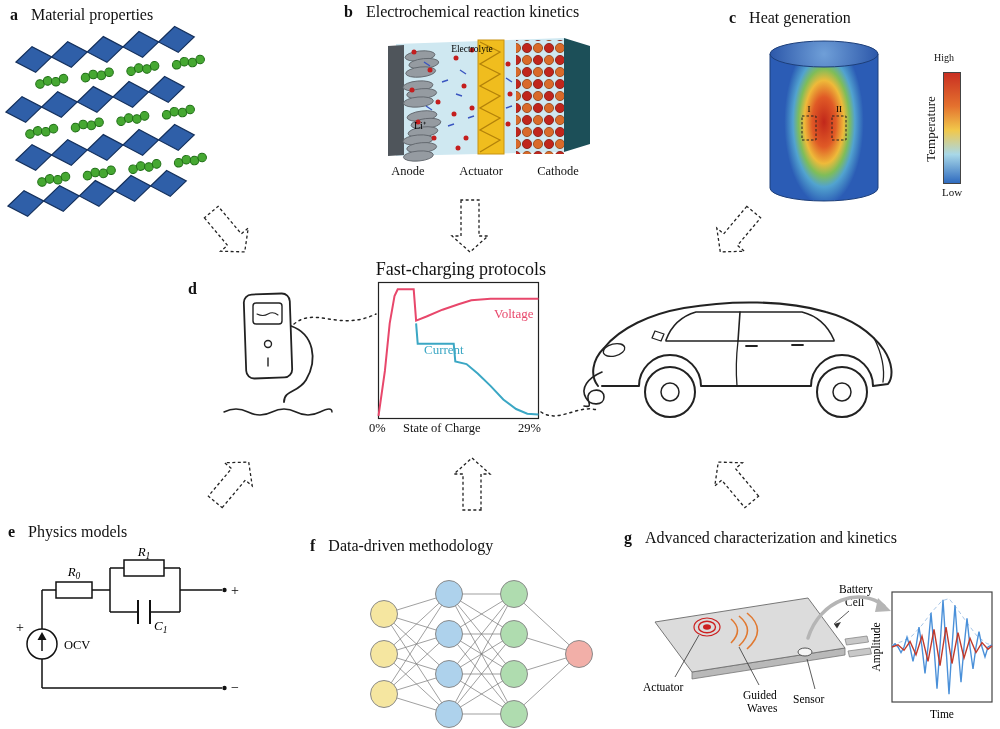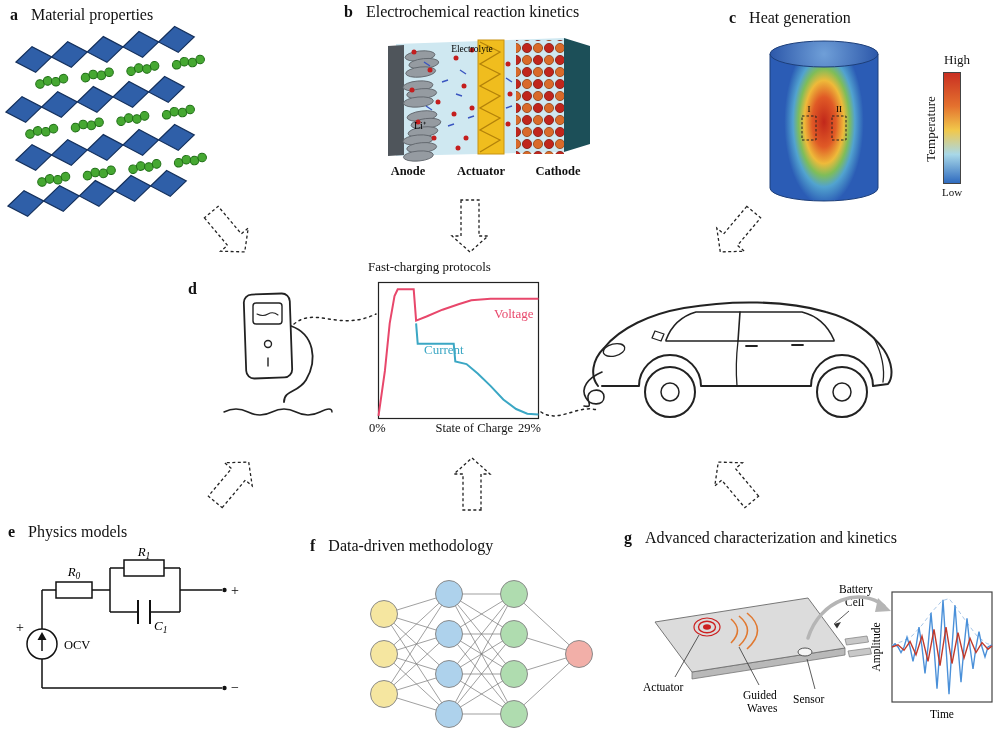--- a/index.html
+++ b/index.html
@@ -2,21 +2,21 @@
 <html><head>
 <meta charset="utf-8">
 <style>
   html,body{margin:0;padding:0;background:#fff}
   #fig{position:relative;width:1000px;height:729px;background:#fff;
        font-family:"Liberation Serif",serif;color:#111;overflow:hidden}
   .abs{position:absolute}
   .hdr{display:flex;gap:13px;font-size:16px;white-space:nowrap;align-items:baseline}
   .hdr b{font-weight:bold}
   .lbl{font-size:12.5px}
-  .bold{font-weight:bold}
+  .bold{font-weight:normal}
   .cbar{width:16px;height:110px;border:1px solid #444;
         background:linear-gradient(#c92f22,#e4712e 30%,#f1c84b 52%,#a8d8e8 74%,#2f6bbf 100%)}
   .vtext{transform:rotate(-90deg);transform-origin:center;font-size:13px;text-align:center}
   svg{display:block;overflow:visible}
 </style>
 </head>
 <body>
 
 <div id="fig">
 
@@ -156,21 +156,21 @@
     <path d="M18,24 L18,158 A54,13 0 0 0 126,158 L126,24" fill="url(#tg)" stroke="#1d3f7a" stroke-width="1"></path>
     <ellipse cx="72" cy="24" rx="54" ry="13" fill="url(#tt)" stroke="#1d3f7a"></ellipse>
     <g stroke="#222" fill="none" stroke-dasharray="2.5,2">
       <rect x="50" y="86" width="14" height="24"></rect>
         <rect x="80" y="86" width="14" height="24"></rect>
     </g>
     <text x="57" y="82" font-size="9" text-anchor="middle">I</text>
     <text x="87" y="82" font-size="9" text-anchor="middle">II</text>
   </svg>
   <div class="abs cbar" style="left:943px;top:72px"></div>
-  <div class="abs" style="left:934px;top:52px;width:36px;text-align:right;font-size:13px">High</div>
+  <div class="abs" style="left:934px;top:52px;width:36px;text-align:left;font-size:10px">High</div>
   <div class="abs" style="left:936px;top:186px;width:32px;text-align:center;font-size:11px">Low</div>
   <div class="abs vtext" style="left:884px;top:121px;width:94px">Temperature</div>
 
   <svg class="abs" style="left:196px;top:200px" width="64" height="64" viewBox="-32 -32 64 64">
     <path transform="rotate(-40)" d="M-9,-26 L-9,10 L-18,10 L0,26 L18,10 L9,10 L9,-26 Z" fill="#fff" stroke="#222" stroke-width="1.3" stroke-dasharray="3,2.5"></path>
   </svg>
   <svg class="abs" style="left:438px;top:194px" width="64" height="64" viewBox="-32 -32 64 64">
     <path d="M-9,-26 L-9,10 L-18,10 L0,26 L18,10 L9,10 L9,-26 Z" fill="#fff" stroke="#222" stroke-width="1.3" stroke-dasharray="3,2.5"></path>
   </svg>
   <svg class="abs" style="left:705px;top:200px" width="64" height="64" viewBox="-32 -32 64 64">
@@ -179,21 +179,21 @@
   <svg class="abs" style="left:200px;top:450px" width="64" height="64" viewBox="-32 -32 64 64">
     <path transform="rotate(220)" d="M-9,-26 L-9,10 L-18,10 L0,26 L18,10 L9,10 L9,-26 Z" fill="#fff" stroke="#222" stroke-width="1.3" stroke-dasharray="3,2.5"></path>
   </svg>
   <svg class="abs" style="left:440px;top:452px" width="64" height="64" viewBox="-32 -32 64 64">
     <path transform="rotate(180)" d="M-9,-26 L-9,10 L-18,10 L0,26 L18,10 L9,10 L9,-26 Z" fill="#fff" stroke="#222" stroke-width="1.3" stroke-dasharray="3,2.5"></path>
   </svg>
   <svg class="abs" style="left:703px;top:450px" width="64" height="64" viewBox="-32 -32 64 64">
     <path transform="rotate(140)" d="M-9,-26 L-9,10 L-18,10 L0,26 L18,10 L9,10 L9,-26 Z" fill="#fff" stroke="#222" stroke-width="1.3" stroke-dasharray="3,2.5"></path>
   </svg>
 
-  <div class="abs" style="left:368px;top:259px;width:178px;text-align:left;font-size:13px">Fast-charging protocols</div>
+  <div class="abs" style="left:368px;top:259px;width:178px;text-align:right;font-size:18px">Fast-charging protocols</div>
 
   <svg class="abs" style="left:222px;top:284px" width="118" height="142" viewBox="0 0 118 142">
     <g fill="none" stroke="#222" stroke-width="1.8" stroke-linecap="round" stroke-linejoin="round">
       <rect x="23" y="10" width="46" height="84" rx="8" transform="rotate(-2 46 52)"></rect>
       <rect x="31" y="19" width="29" height="21" rx="3" stroke-width="1.4"></rect>
       <path d="M35,30 q6,3 11,0 q5,-3 10,1" stroke-width="1.1"></path>
       <circle cx="46" cy="60" r="3.5" stroke-width="1.4"></circle>
       <path d="M46,74 v8" stroke-width="1.4"></path>
       <path d="M69,42 C92,50 96,76 84,96 C76,109 62,106 62,118"></path>
       <path d="M2,128 q12,-6 24,0 t24,0 t24,0 t24,0 t12,0" stroke-width="1.4"></path>
@@ -205,21 +205,21 @@
   </svg>
 
   <svg class="abs" style="left:368px;top:276px" width="178" height="150" viewBox="0 0 178 150">
     <rect x="10.5" y="6.5" width="160" height="136" fill="none" stroke="#222" stroke-width="1.2"></rect>
     <polyline fill="none" stroke-width="2" stroke="#e8476b" points="10.5,139.8 16.9,94.9 21.7,47.3 26.5,20.1 29.7,13.3 45.7,13.3 48.1,44.6 58.5,40.5 74.5,33.7 90.5,28.3 103.3,24.2 122.5,22.8 170.5,22.8"></polyline>
     <polyline fill="none" stroke-width="2" stroke="#3ba7c4" points="48.1,47.3 49.7,67.7 85.7,67.7 87.3,85.4 98.5,88.1 109.7,97.6 122.5,109.9 135.3,123.5 148.1,133.0 159.3,137.7 170.5,138.4"></polyline>
     <text x="126" y="42" font-size="13" fill="#e8476b">Voltage</text>
     <text x="56" y="78" font-size="13" fill="#3ba7c4">Current</text>
   </svg>
   <div class="abs lbl" style="left:369px;top:421px">0%</div>
-  <div class="abs lbl" style="left:403px;top:421px;width:110px;text-align:right">State of Charge</div>
+  <div class="abs lbl" style="left:403px;top:421px;width:110px;text-align:left">State of Charge</div>
   <div class="abs lbl" style="left:518px;top:421px">29%</div>
 
   <svg class="abs" style="left:538px;top:396px" width="62" height="34" viewBox="0 0 62 34">
     <path d="M3,16 C20,28 40,8 59,14" fill="none" stroke="#222" stroke-width="1.5" stroke-dasharray="2,4" stroke-linecap="round"></path>
   </svg>
 
   <svg class="abs" style="left:578px;top:282px" width="330" height="150" viewBox="0 0 330 150">
     <g fill="none" stroke="#222" stroke-width="2" stroke-linecap="round" stroke-linejoin="round">
       <path d="M20,104 C12,94 14,78 26,66 C42,46 72,32 106,26 C152,18 208,18 248,30 C278,38 296,54 306,68 C314,80 316,94 310,102 L295,104 A31,31 0 0 0 233,104 L123,104 A31,31 0 0 0 61,104 L24,104"></path>
       <path d="M88,58 C94,42 104,34 118,30 L224,30 C240,34 250,44 256,58 L256,59 L88,59 Z" stroke-width="1.6"></path>

